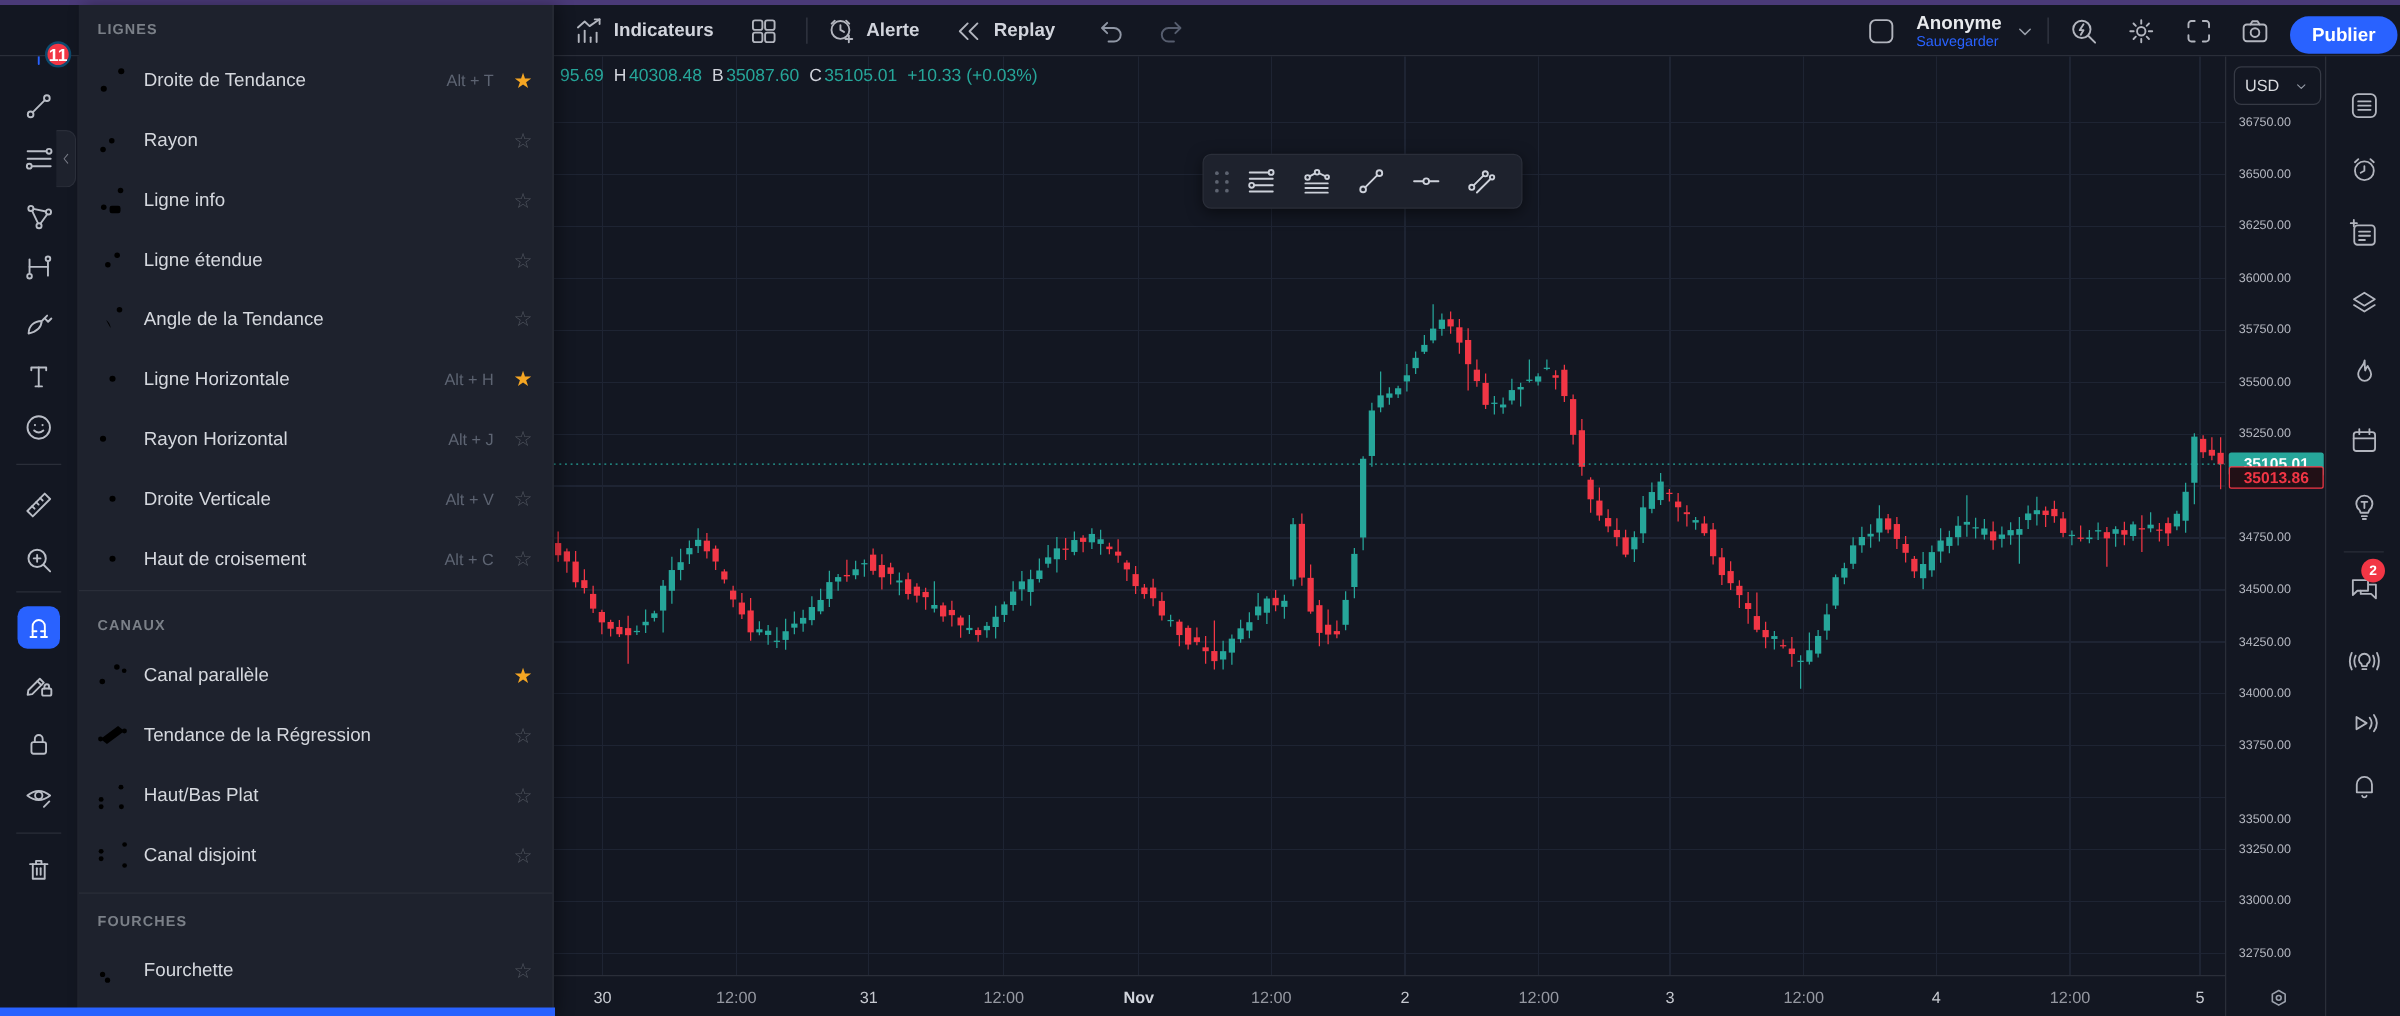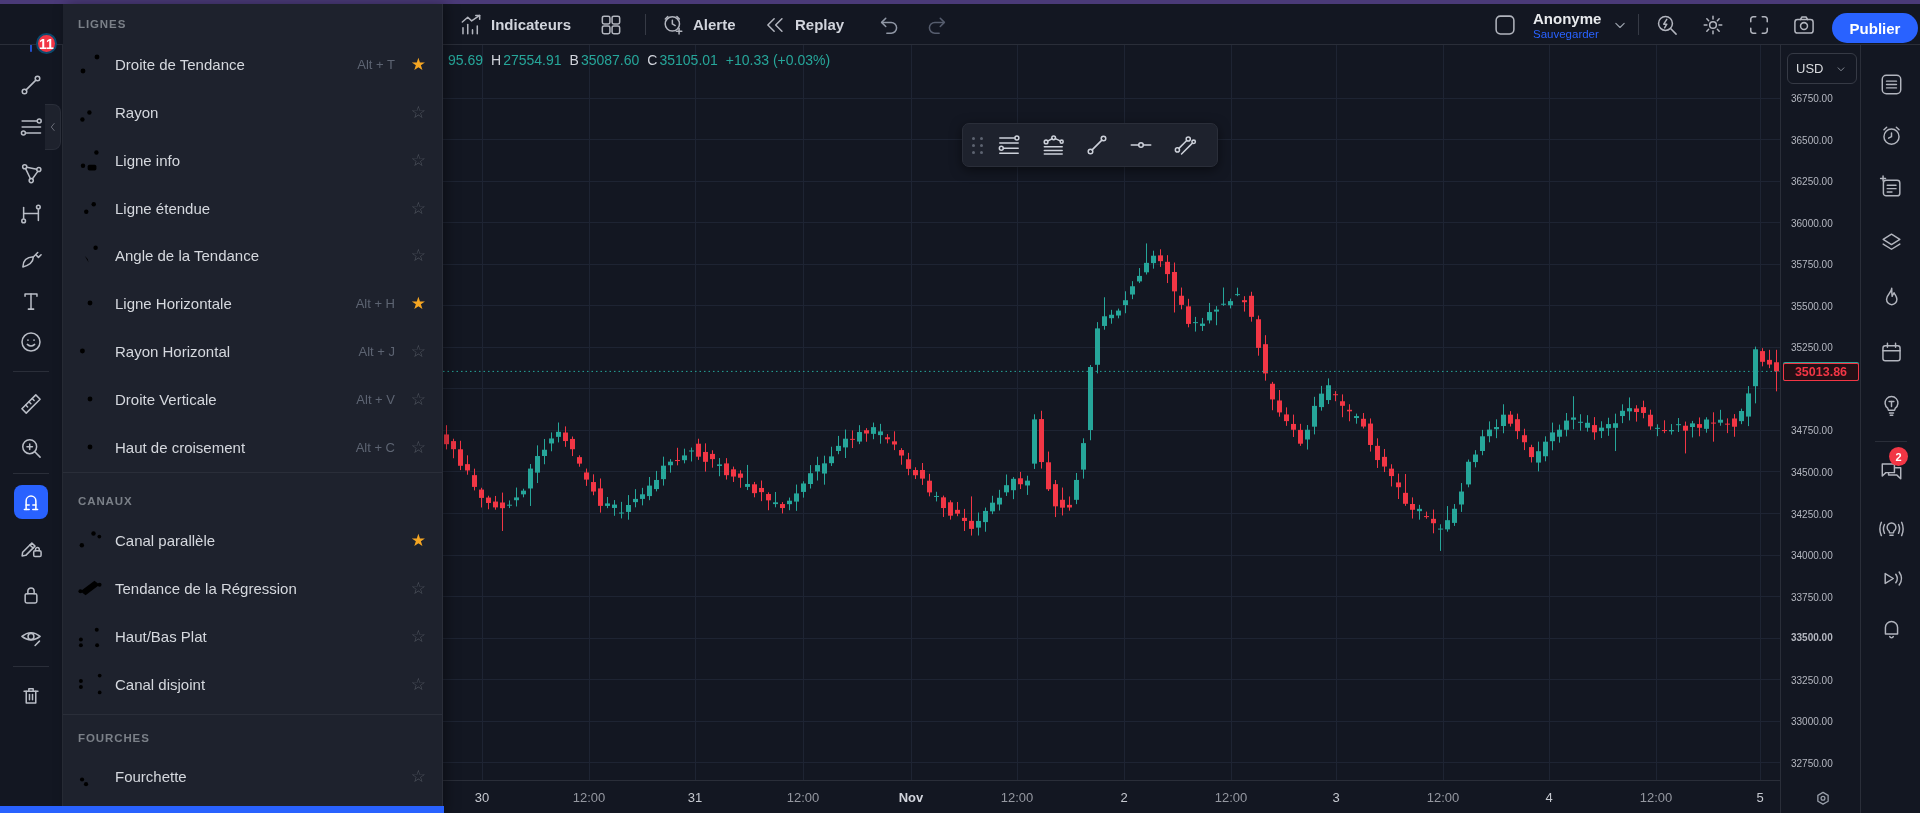--- a/index.html
+++ b/index.html
@@ -985,21 +985,21 @@
       <rect x="1760" y="351.09724836104294" width="5" height="10.706289230346613" fill="#f23645"></rect>
       <line x1="1769.5" y1="349.83284708293866" x2="1769.5" y2="368.14481912472843" stroke="#f23645" stroke-width="1"></line>
       <rect x="1767" y="359.8785361253876" width="5" height="4.666767647061874" fill="#f23645"></rect>
       <line x1="1776.5" y1="349.793" x2="1776.5" y2="391.343" stroke="#f23645" stroke-width="1"></line>
       <rect x="1774" y="362.258" width="5" height="9.14100000000002" fill="#f23645"></rect>
       <line x1="443" y1="371.39733799999965" x2="1780" y2="371.39733799999965" stroke="#26a69a" stroke-width="1" stroke-dasharray="1.5,3"></line>
     </svg>
   <div id="ohlc-row" class="abs">
     <span class="ohlc-first">95.69</span>
     <span class="ohlc-k">H</span>
-    <span class="ohlc-v">27554.91</span>
+    <span class="ohlc-v">40308.48</span>
     <span class="ohlc-k">B</span>
     <span class="ohlc-v">35087.60</span>
     <span class="ohlc-k">C</span>
     <span class="ohlc-v">35105.01</span>
     <span class="ohlc-chg">+10.33 (+0.03%)</span>
   </div>
   <div id="float-toolbar" class="abs">
     <div id="drag-handle">
         <i></i>
         <i></i>
@@ -1093,40 +1093,40 @@
 <div id="price-axis" class="abs">
   <div id="usd-btn">
     <span class="cur">USD</span>
     <span class="icon">
         <svg viewBox="0 0 24 24">
           <path d="M7,10 L12,15 17,10"></path>
         </svg>
       </span>
   </div>
   <div id="last-price-tag" style="top: 316.897px;">35105.01</div>
-  <div id="counter-price-tag" style="top: 318px;">35013.86</div>
+  <div id="counter-price-tag" style="top: 328px;">35013.86</div>
   <div id="axis-gear" class="icon">
       <svg viewBox="0 0 24 24">
         <path d="M12,4.8 L17.6,8 V14.4 L12,17.6 L6.4,14.4 V8 Z"></path>
         <circle cx="12" cy="11.2" r="2.1"></circle>
       </svg>
     </div>
 <div class="p-label" style="top: 53px;">36750.00</div>
     <div class="p-label" style="top: 94.55px;">36500.00</div>
     <div class="p-label" style="top: 136.1px;">36250.00</div>
     <div class="p-label" style="top: 177.65px;">36000.00</div>
     <div class="p-label" style="top: 219.2px;">35750.00</div>
     <div class="p-label" style="top: 260.75px;">35500.00</div>
     <div class="p-label" style="top: 302.3px;">35250.00</div>
     <div class="p-label" style="top: 385.4px;">34750.00</div>
     <div class="p-label" style="top: 426.95px;">34500.00</div>
     <div class="p-label" style="top: 468.5px;">34250.00</div>
     <div class="p-label" style="top: 510.05px;">34000.00</div>
     <div class="p-label" style="top: 551.6px;">33750.00</div>
-    <div class="p-label" style="top: 592px; font-weight: bold;">33500.00</div>
+    <div class="p-label" style="top: 611px;">33500.00</div>
     <div class="p-label" style="top: 634.7px;">33250.00</div>
     <div class="p-label" style="top: 676.25px;">33000.00</div>
     <div class="p-label" style="top: 717.8px;">32750.00</div>
   </div>
 
 <div id="right-rail" class="abs">
     <div class="rr-btn" style="top: 24px;">
       <span class="icon" style="width: 27px; height: 27px;">
         <svg viewBox="0 0 24 24">
           <rect x="3.8" y="3.8" width="16.4" height="16.4" rx="3.6"></rect>

